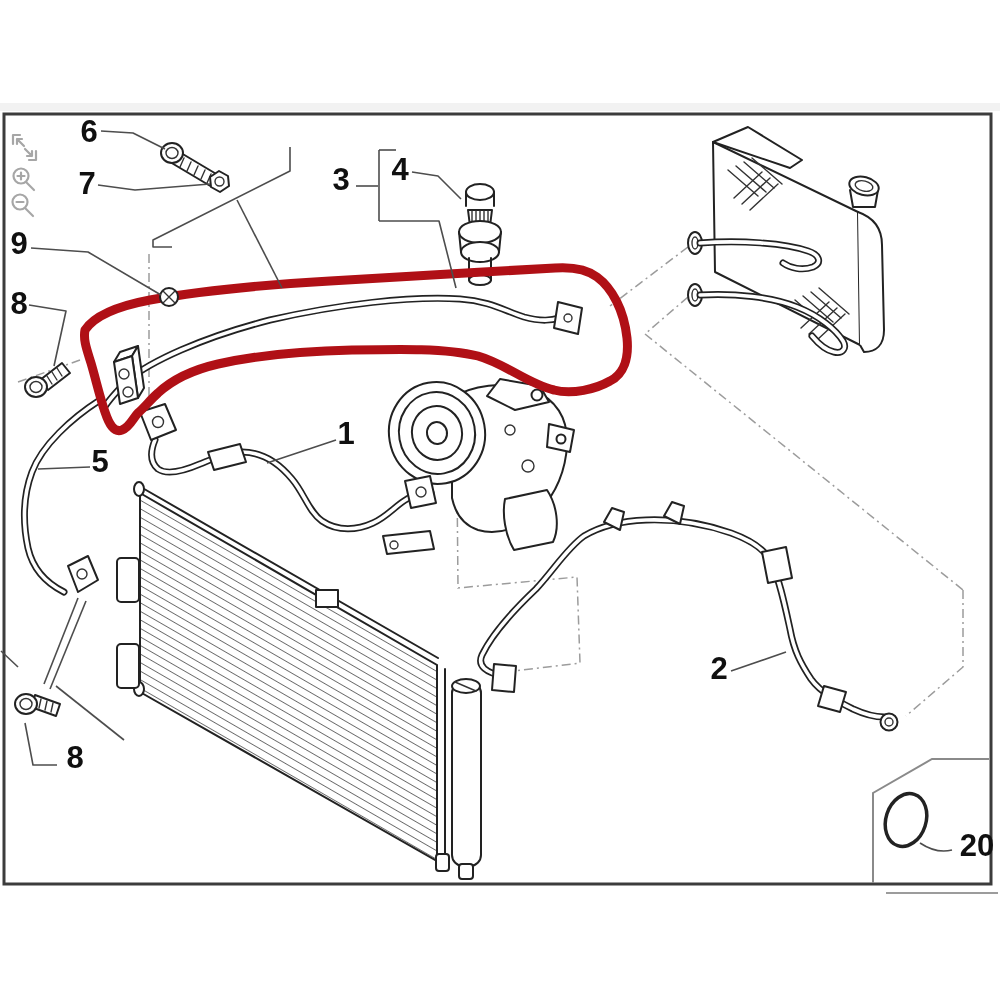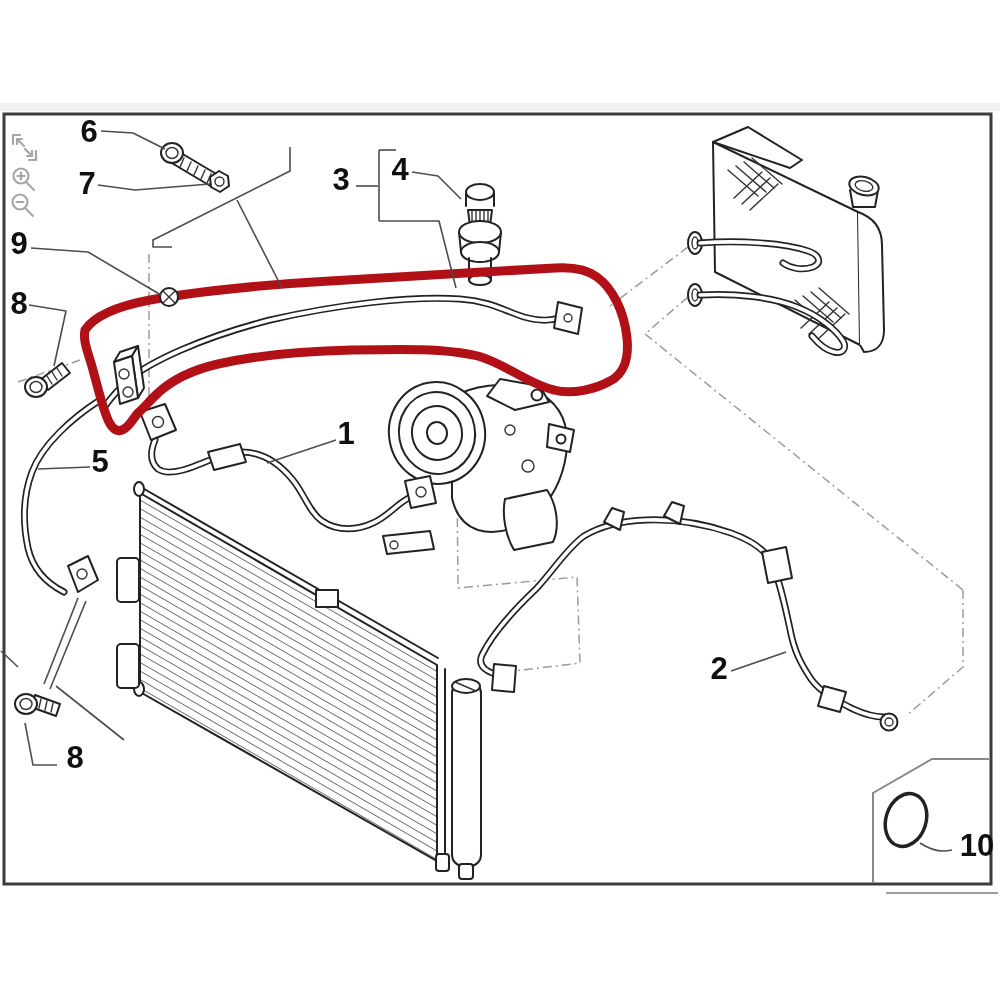--- a/index.html
+++ b/index.html
@@ -277,14 +277,14 @@
   <div class="callout" style="left:89px;top:131px">6</div>
   <div class="callout" style="left:87px;top:183px">7</div>
   <div class="callout" style="left:19px;top:243px">9</div>
   <div class="callout" style="left:19px;top:303px">8</div>
   <div class="callout" style="left:341px;top:179px">3</div>
   <div class="callout" style="left:400px;top:169px">4</div>
   <div class="callout" style="left:346px;top:433px">1</div>
   <div class="callout" style="left:100px;top:461px">5</div>
   <div class="callout" style="left:719px;top:668px">2</div>
   <div class="callout" style="left:75px;top:757px">8</div>
-  <div class="callout" style="left:977px;top:845px">10</div>
+  <div class="callout" style="left:977px;top:845px">20</div>
 </div>
 
 </body></html>

